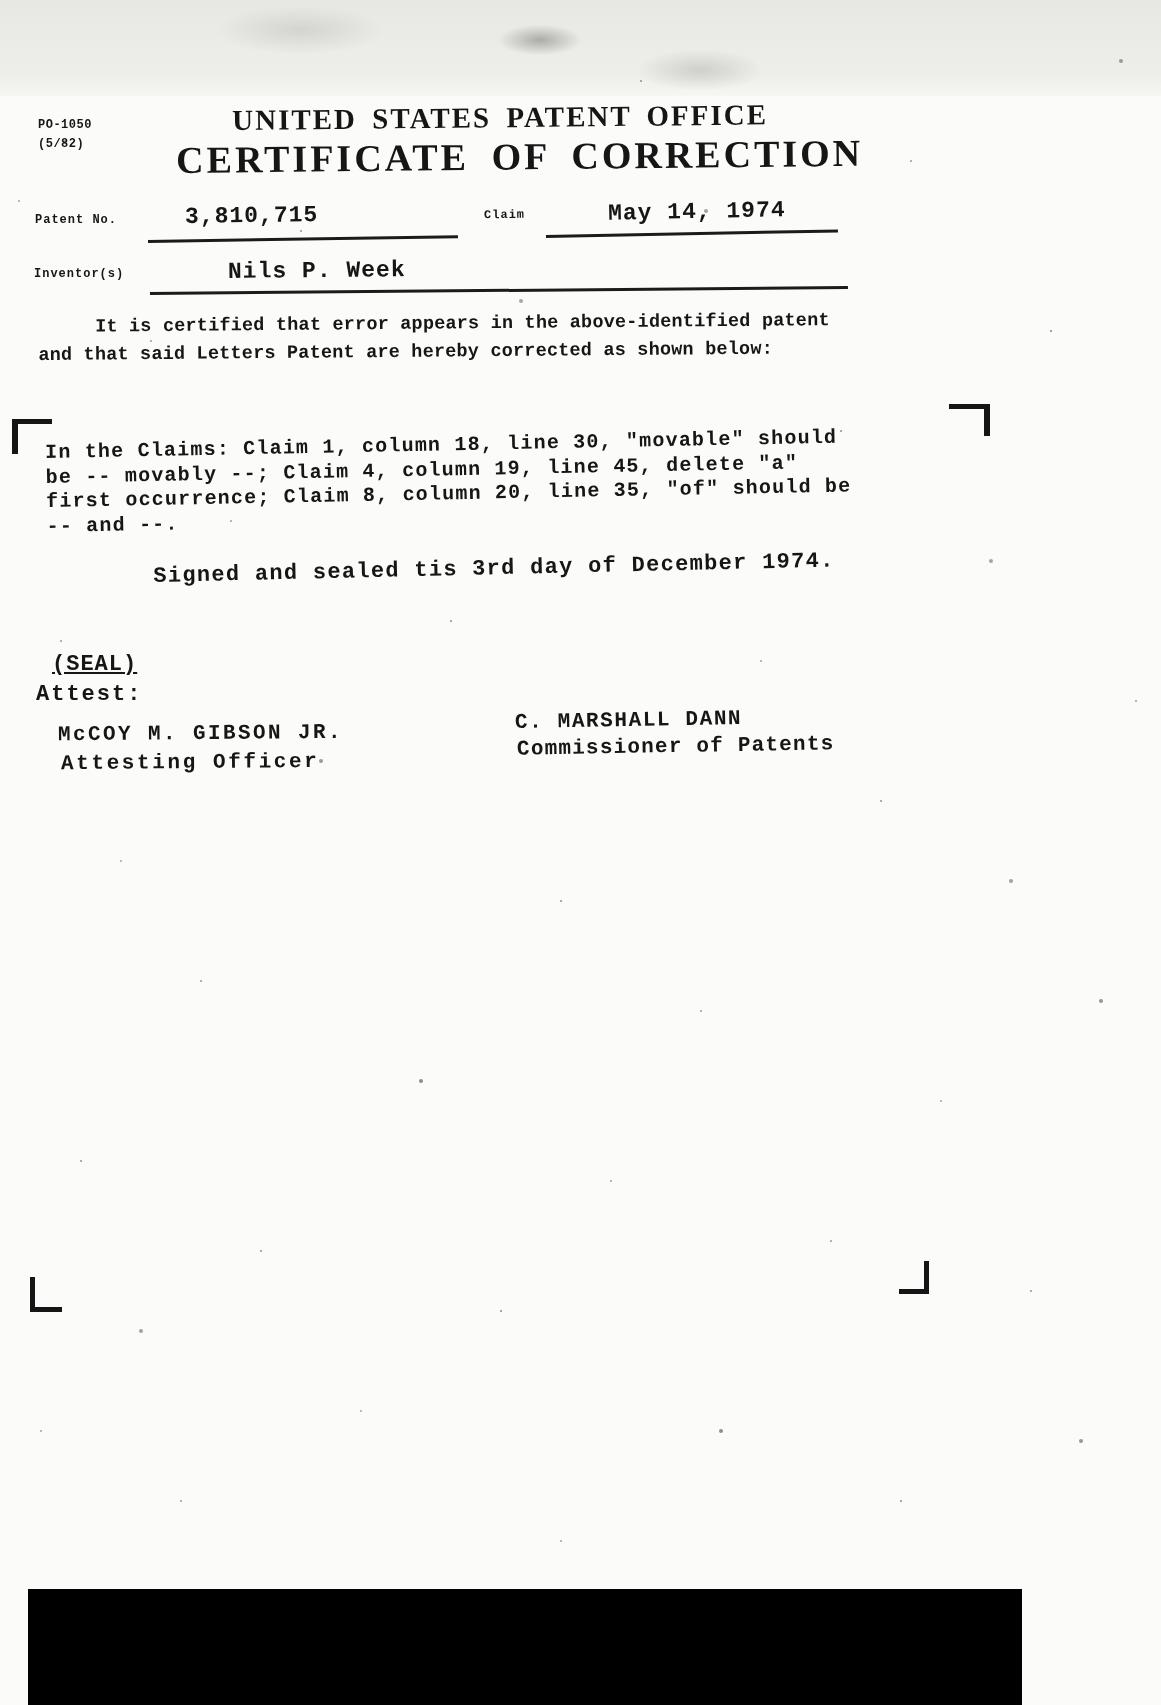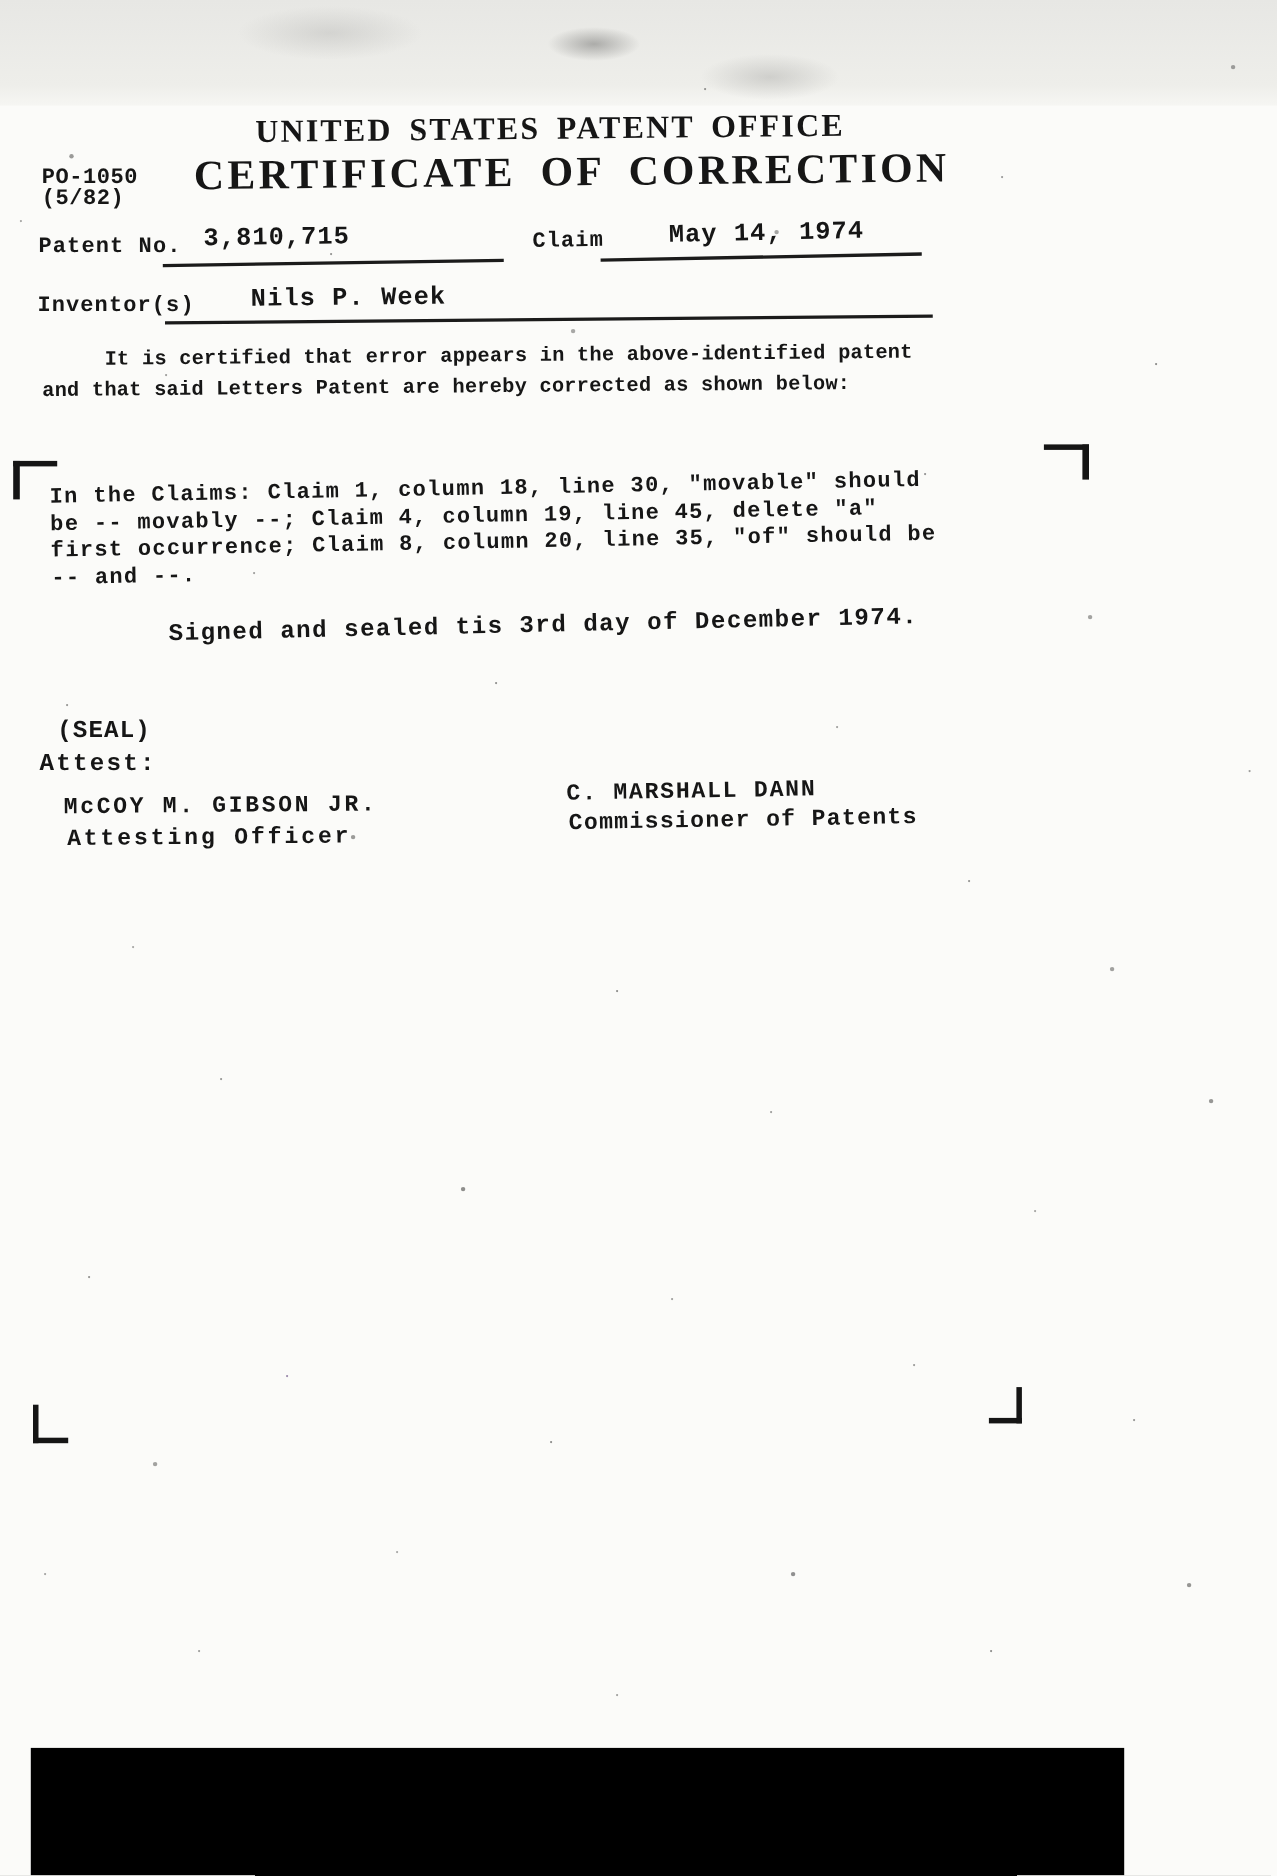--- a/index.html
+++ b/index.html
@@ -35,27 +35,27 @@
     260px 1250px 0 #98a, 830px 1240px 0 #9a9a98, 140px 1330px 0 1px #a2a2a0,
     500px 1310px 0 #8b8b89, 1030px 1290px 0 #959593, 360px 1410px 0 #a7a7a5,
     720px 1430px 0 1px #909090, 180px 1500px 0 #9c9c9a, 900px 1500px 0 #8d8d8b,
     560px 1540px 0 #a0a09e, 1080px 1440px 0 1px #969694, 40px 1430px 0 #a3a3a1,
     640px 80px 0 #8f8f8d, 1120px 60px 0 1px #9b9b99, 18px 200px 0 #a5a5a3,
     300px 230px 0 #929290, 1135px 700px 0 #9e9e9c, 1100px 1000px 0 1px #979795;}
 
   .mono{font-family:"Liberation Mono", monospace;font-weight:700;}
   .serif{font-family:"Liberation Serif", serif;font-weight:700;}
 
-  .form-no{position:absolute;left:38px;top:116px;font-size:20px;line-height:19px;letter-spacing:.5px;margin-top:36px;}
+  .form-no{position:absolute;left:38px;top:116px;font-size:12px;line-height:19px;letter-spacing:.5px;}
   .office-title{position:absolute;left:232px;top:104px;font-size:29px;letter-spacing:2px;
     transform:rotate(-.6deg);transform-origin:left top;word-spacing:6px;}
   .cert-title{position:absolute;left:176px;top:138px;font-size:38px;letter-spacing:3px;
     transform:rotate(-.6deg);transform-origin:left top;word-spacing:10px;}
 
-  .lbl{position:absolute;font-size:20px;letter-spacing:1px;}
+  .lbl{position:absolute;font-size:12px;letter-spacing:1px;}
   .patent-label{left:35px;top:213px;}
   .patent-value{position:absolute;left:185px;top:203px;font-size:23px;letter-spacing:1px;
     transform:rotate(-.8deg);}
   .dated-label{left:484px;top:208px;transform:rotate(-.8deg);}
   .dated-value{position:absolute;left:608px;top:199px;font-size:23px;letter-spacing:1px;
     transform:rotate(-1.2deg);}
   .inventor-label{left:34px;top:267px;}
   .inventor-value{position:absolute;left:228px;top:258px;font-size:23px;letter-spacing:1px;
     transform:rotate(-.6deg);}
 
@@ -70,21 +70,21 @@
   .cert-para .indent{display:block;text-indent:57px;}
 
   .claims{position:absolute;left:45px;top:441px;width:880px;
     font-size:20px;line-height:24.5px;letter-spacing:1.2px;
     transform:rotate(-1.1deg);transform-origin:left top;}
   .claims span{display:block;}
 
   .signed{position:absolute;left:153px;top:564px;font-size:22px;letter-spacing:1.3px;
     transform:rotate(-1.3deg);transform-origin:left top;}
 
-  .seal{position:absolute;left:52px;top:652px;font-size:22px;letter-spacing:1px;}
+  .seal{position:absolute;left:52px;top:652px;font-size:22px;letter-spacing:1px;text-decoration:underline;}
   .attest{position:absolute;left:36px;top:682px;font-size:22px;letter-spacing:2px;}
 
   .officer-name{position:absolute;left:58px;top:722px;font-size:21px;letter-spacing:2.4px;
     transform:rotate(-.5deg);}
   .officer-title{position:absolute;left:61px;top:751px;font-size:21px;letter-spacing:2.6px;
     transform:rotate(-.5deg);}
   .comm-name{position:absolute;left:515px;top:709px;font-size:21px;letter-spacing:1.6px;
     transform:rotate(-1deg);}
   .comm-title{position:absolute;left:517px;top:735px;font-size:21px;letter-spacing:1.2px;
     transform:rotate(-1deg);}

